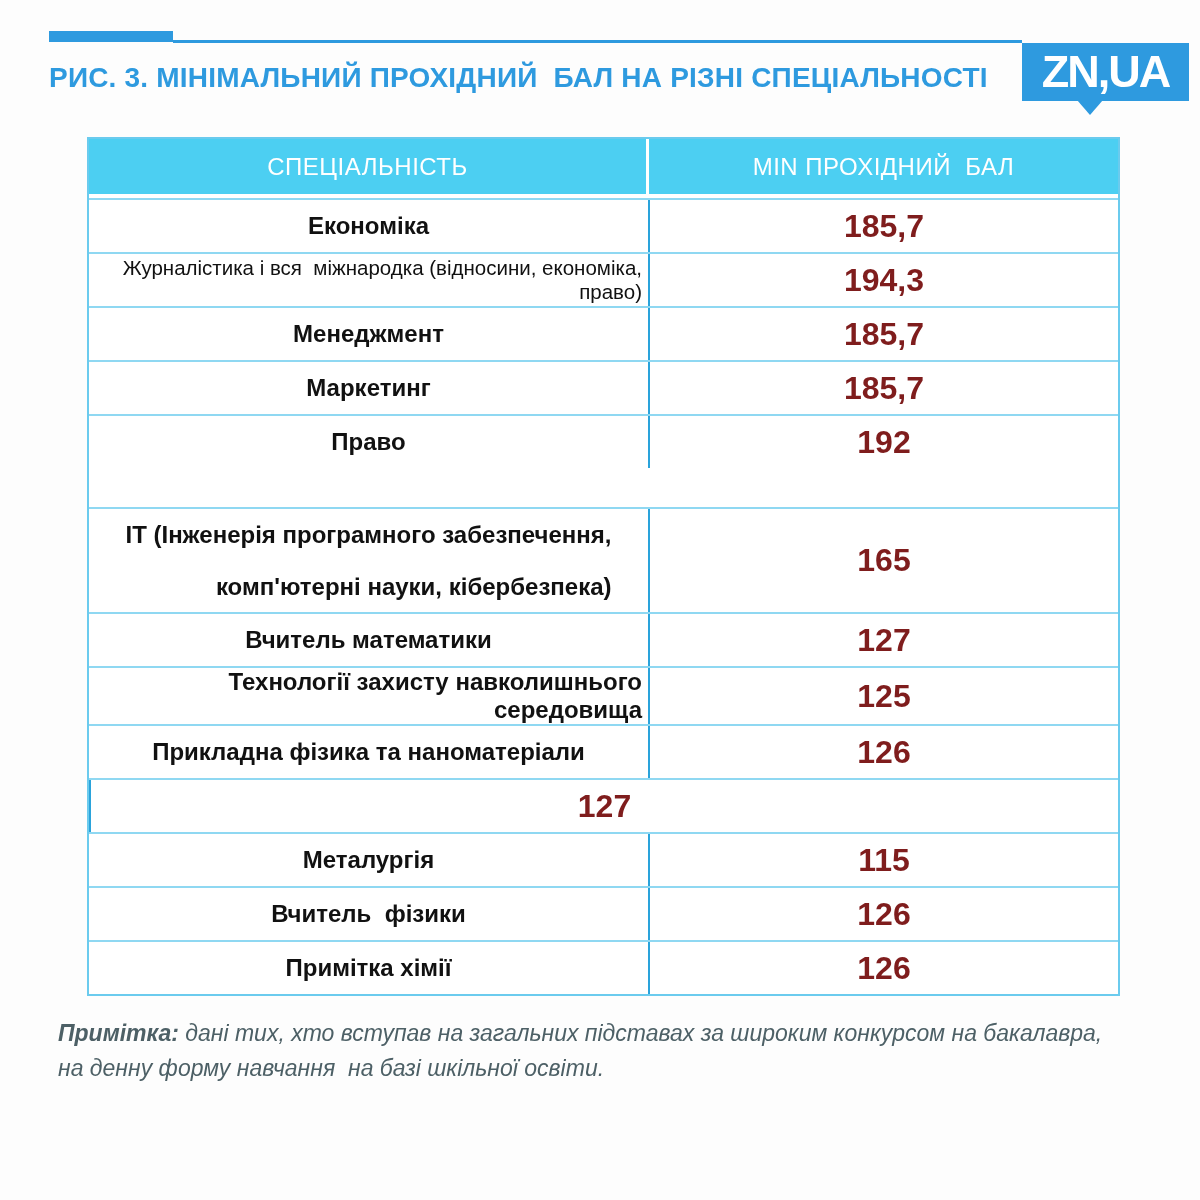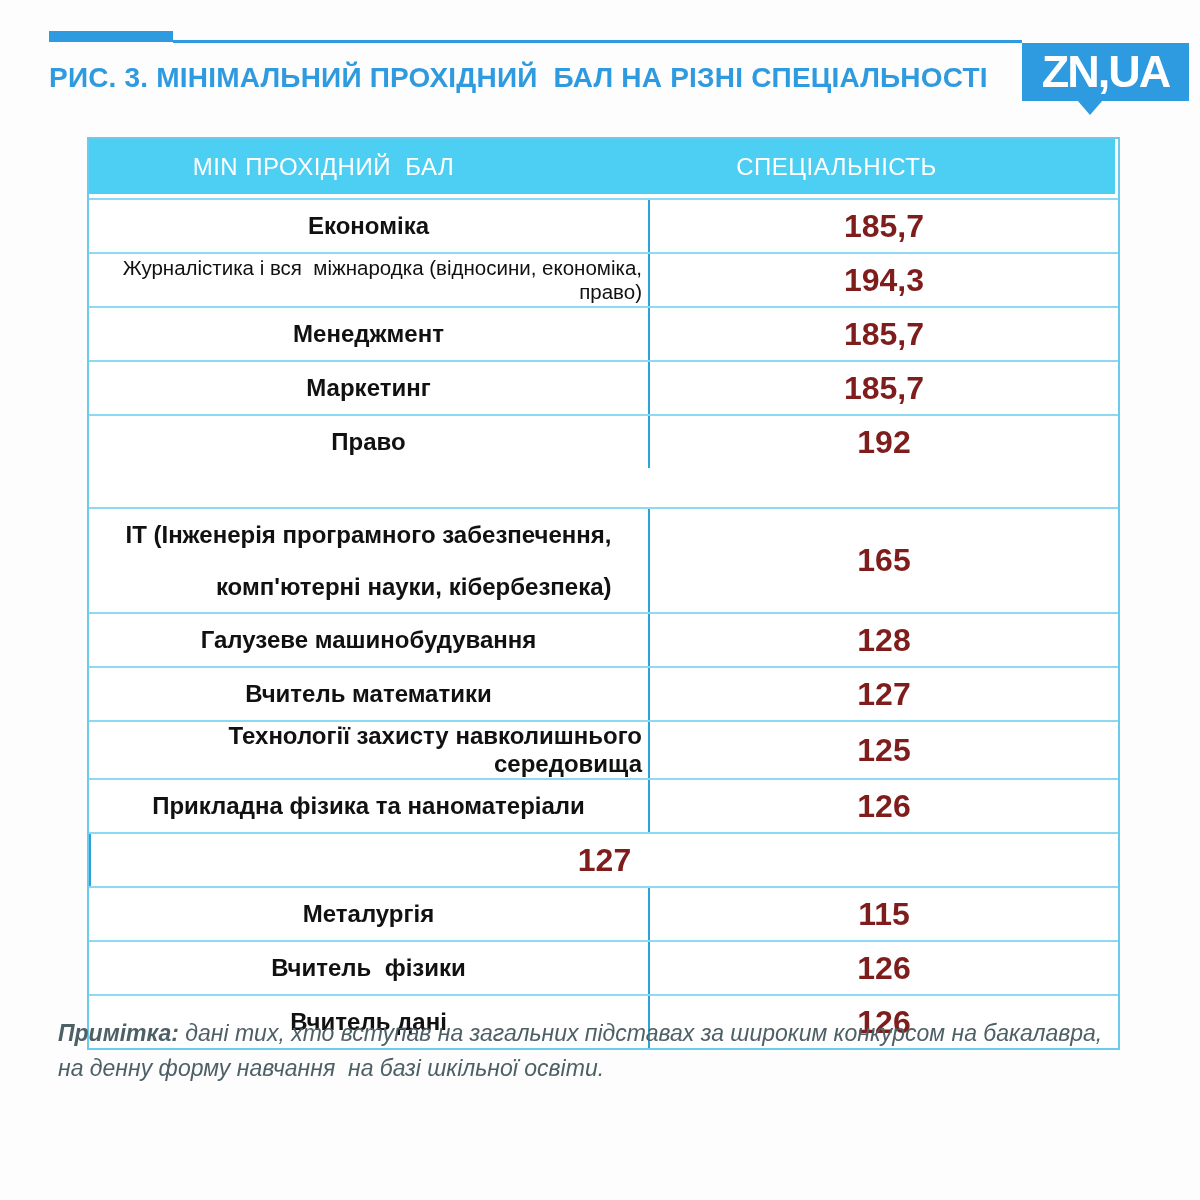--- a/index.html
+++ b/index.html
@@ -73,22 +73,22 @@
 
   <div class="logo">
     <span>ZN,UA</span>
     <span class="logo-tail"></span>
   </div>
 
   <h1 class="title">РИС. 3. МІНІМАЛЬНИЙ ПРОХІДНИЙ  БАЛ НА РІЗНІ СПЕЦІАЛЬНОСТІ</h1>
 
   <div class="table">
     <div class="thead">
+      <div class="th th-spec">СПЕЦІАЛЬНІСТЬ</div>
       <div class="th th-score">MIN ПРОХІДНИЙ  БАЛ</div>
-      <div class="th th-spec">СПЕЦІАЛЬНІСТЬ</div>
     </div>
 
     <div class="tbody">
       <div class="tr">
         <div class="td td-spec">Економіка</div>
         <div class="td td-score">185,7</div>
       </div>
       <div class="tr small">
         <div class="td td-spec">Журналістика і вся  міжнародка (відносини, економіка, право)</div>
         <div class="td td-score">194,3</div>
@@ -104,24 +104,20 @@
       <div class="tr">
         <div class="td td-spec">Право</div>
         <div class="td td-score">192</div>
       </div>
       <div class="tr tall">
         <div class="td td-spec">ІТ (Інженерія програмного забезпечення,
 комп'ютерні науки, кібербезпека)</div>
         <div class="td td-score">165</div>
       </div>
       <div class="tr">
-        <div class="td td-spec">Галузеве машинобудування</div>
-        <div class="td td-score">128</div>
-      </div>
-      <div class="tr">
         <div class="td td-spec">Вчитель математики</div>
         <div class="td td-score">127</div>
       </div>
       <div class="tr">
         <div class="td td-spec">Технології захисту навколишнього середовища</div>
         <div class="td td-score">125</div>
       </div>
       <div class="tr">
         <div class="td td-spec">Прикладна фізика та наноматеріали</div>
         <div class="td td-score">126</div>
@@ -131,21 +127,21 @@
       </div>
       <div class="tr">
         <div class="td td-spec">Металургія</div>
         <div class="td td-score">115</div>
       </div>
       <div class="tr">
         <div class="td td-spec">Вчитель  фізики</div>
         <div class="td td-score">126</div>
       </div>
       <div class="tr">
-        <div class="td td-spec">Вчитель дані</div>
+        <div class="td td-spec">Примітка хімії</div>
         <div class="td td-score">126</div>
       </div>
     </div>
   </div>
 
   <div class="note"><b>Примітка:</b><span> дані тих, хто вступав на загальних підставах за широким конкурсом на бакалавра,
 на денну форму навчання  на базі шкільної освіти.</span></div>
 
 </div>
 

